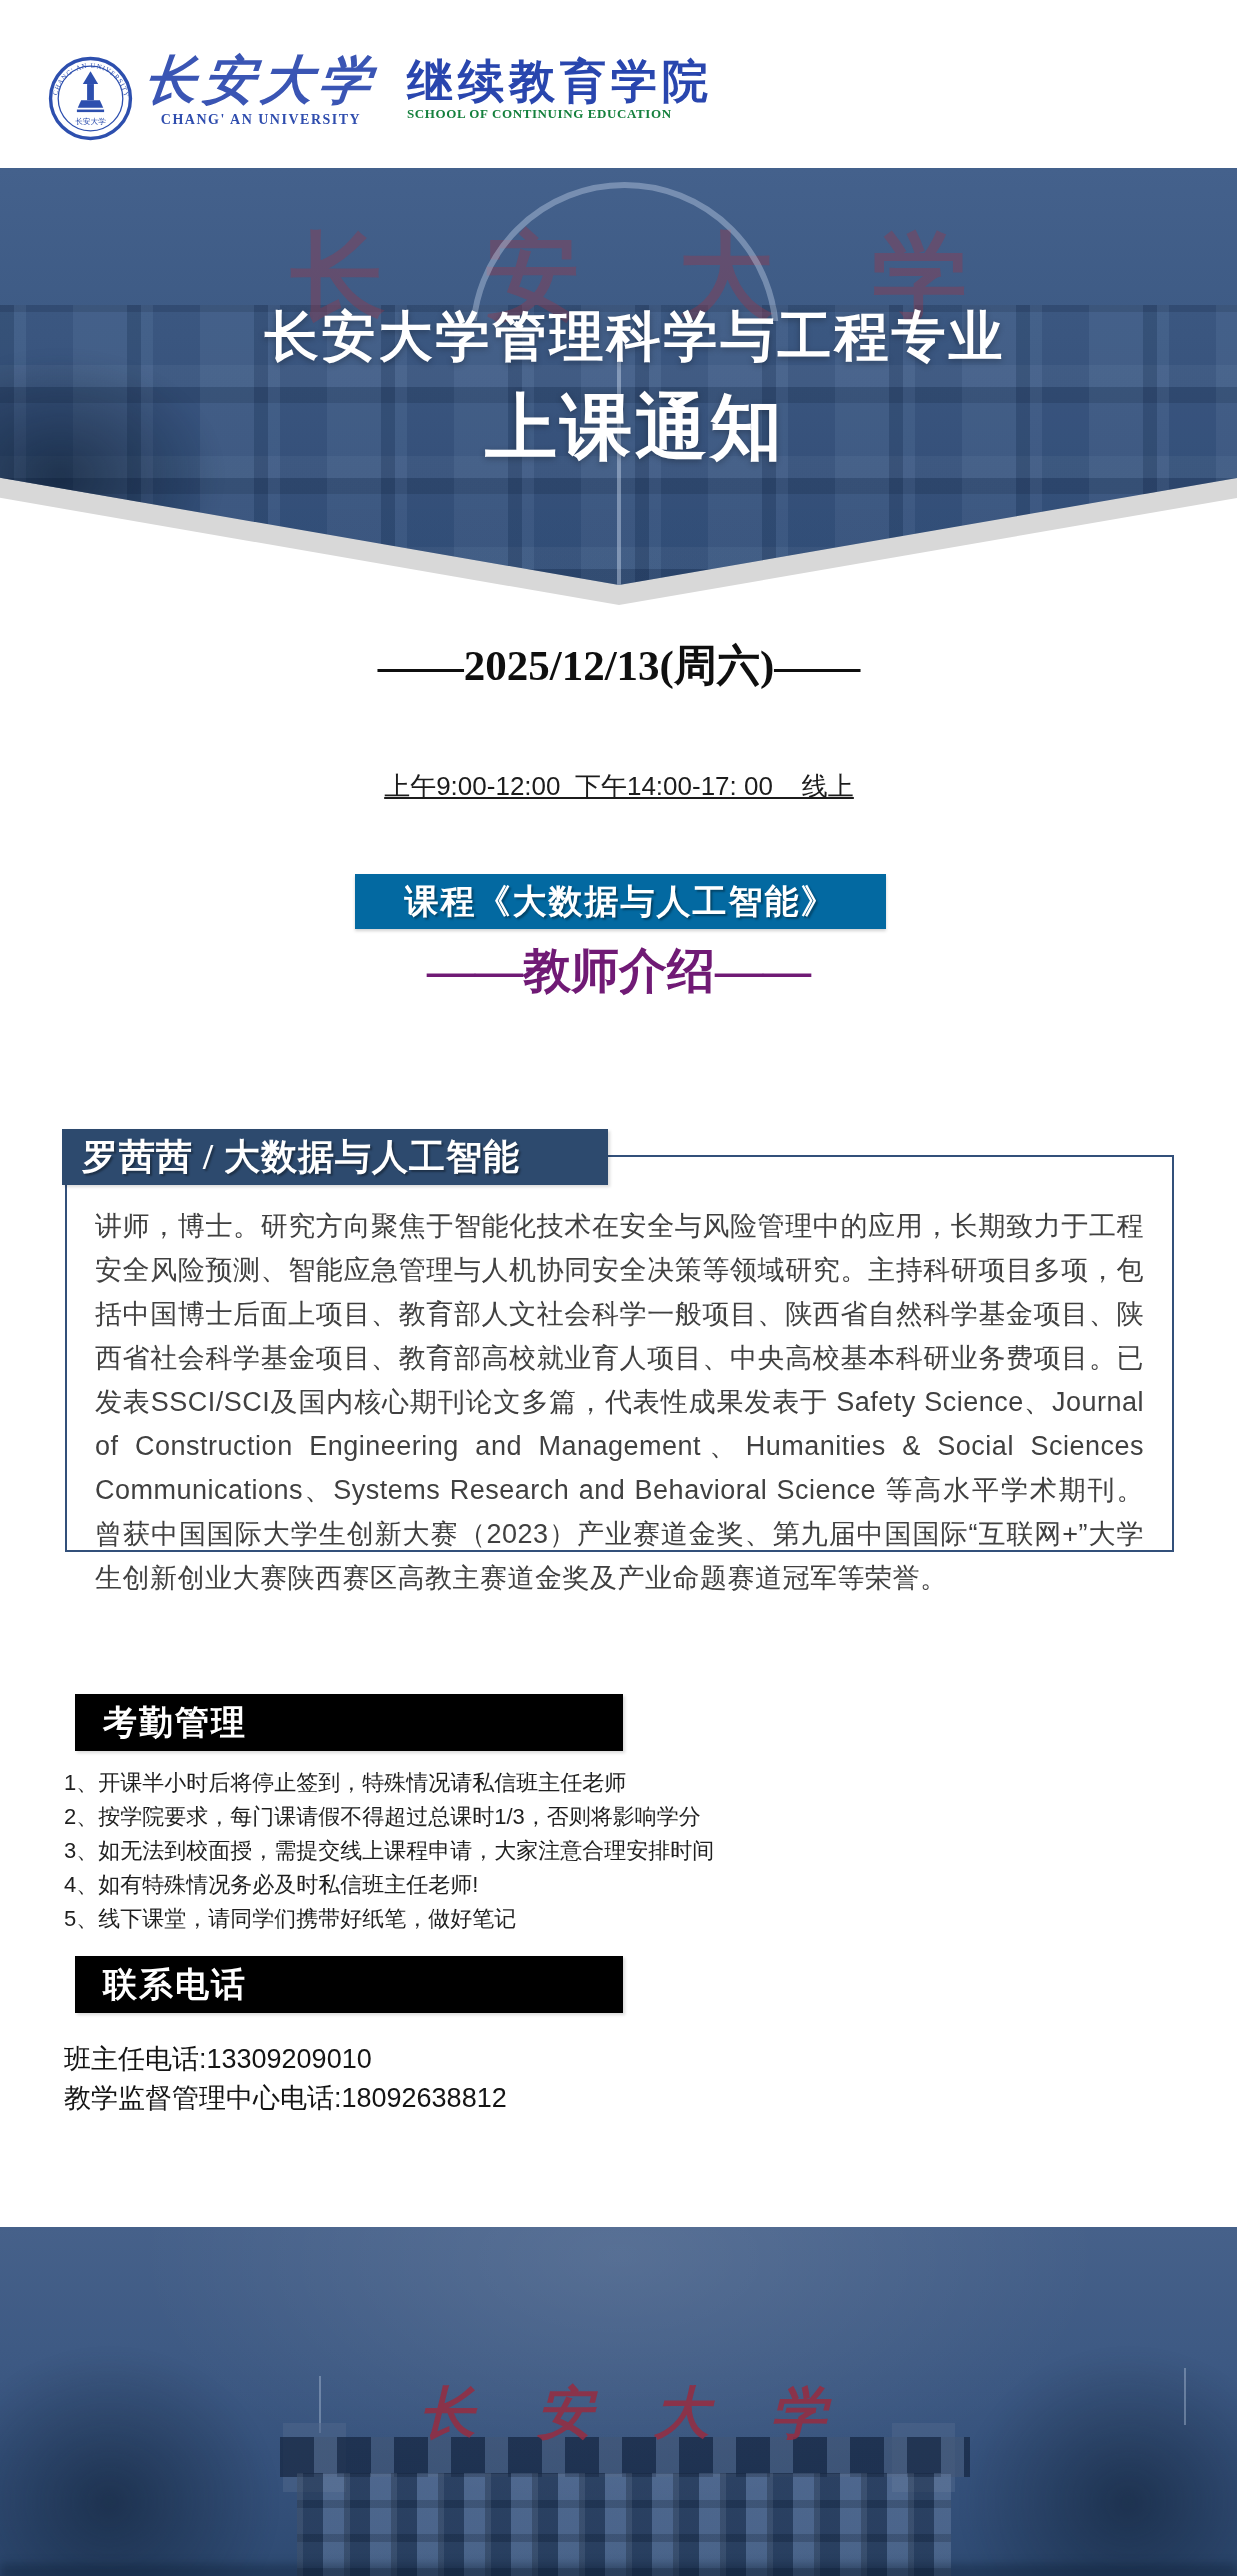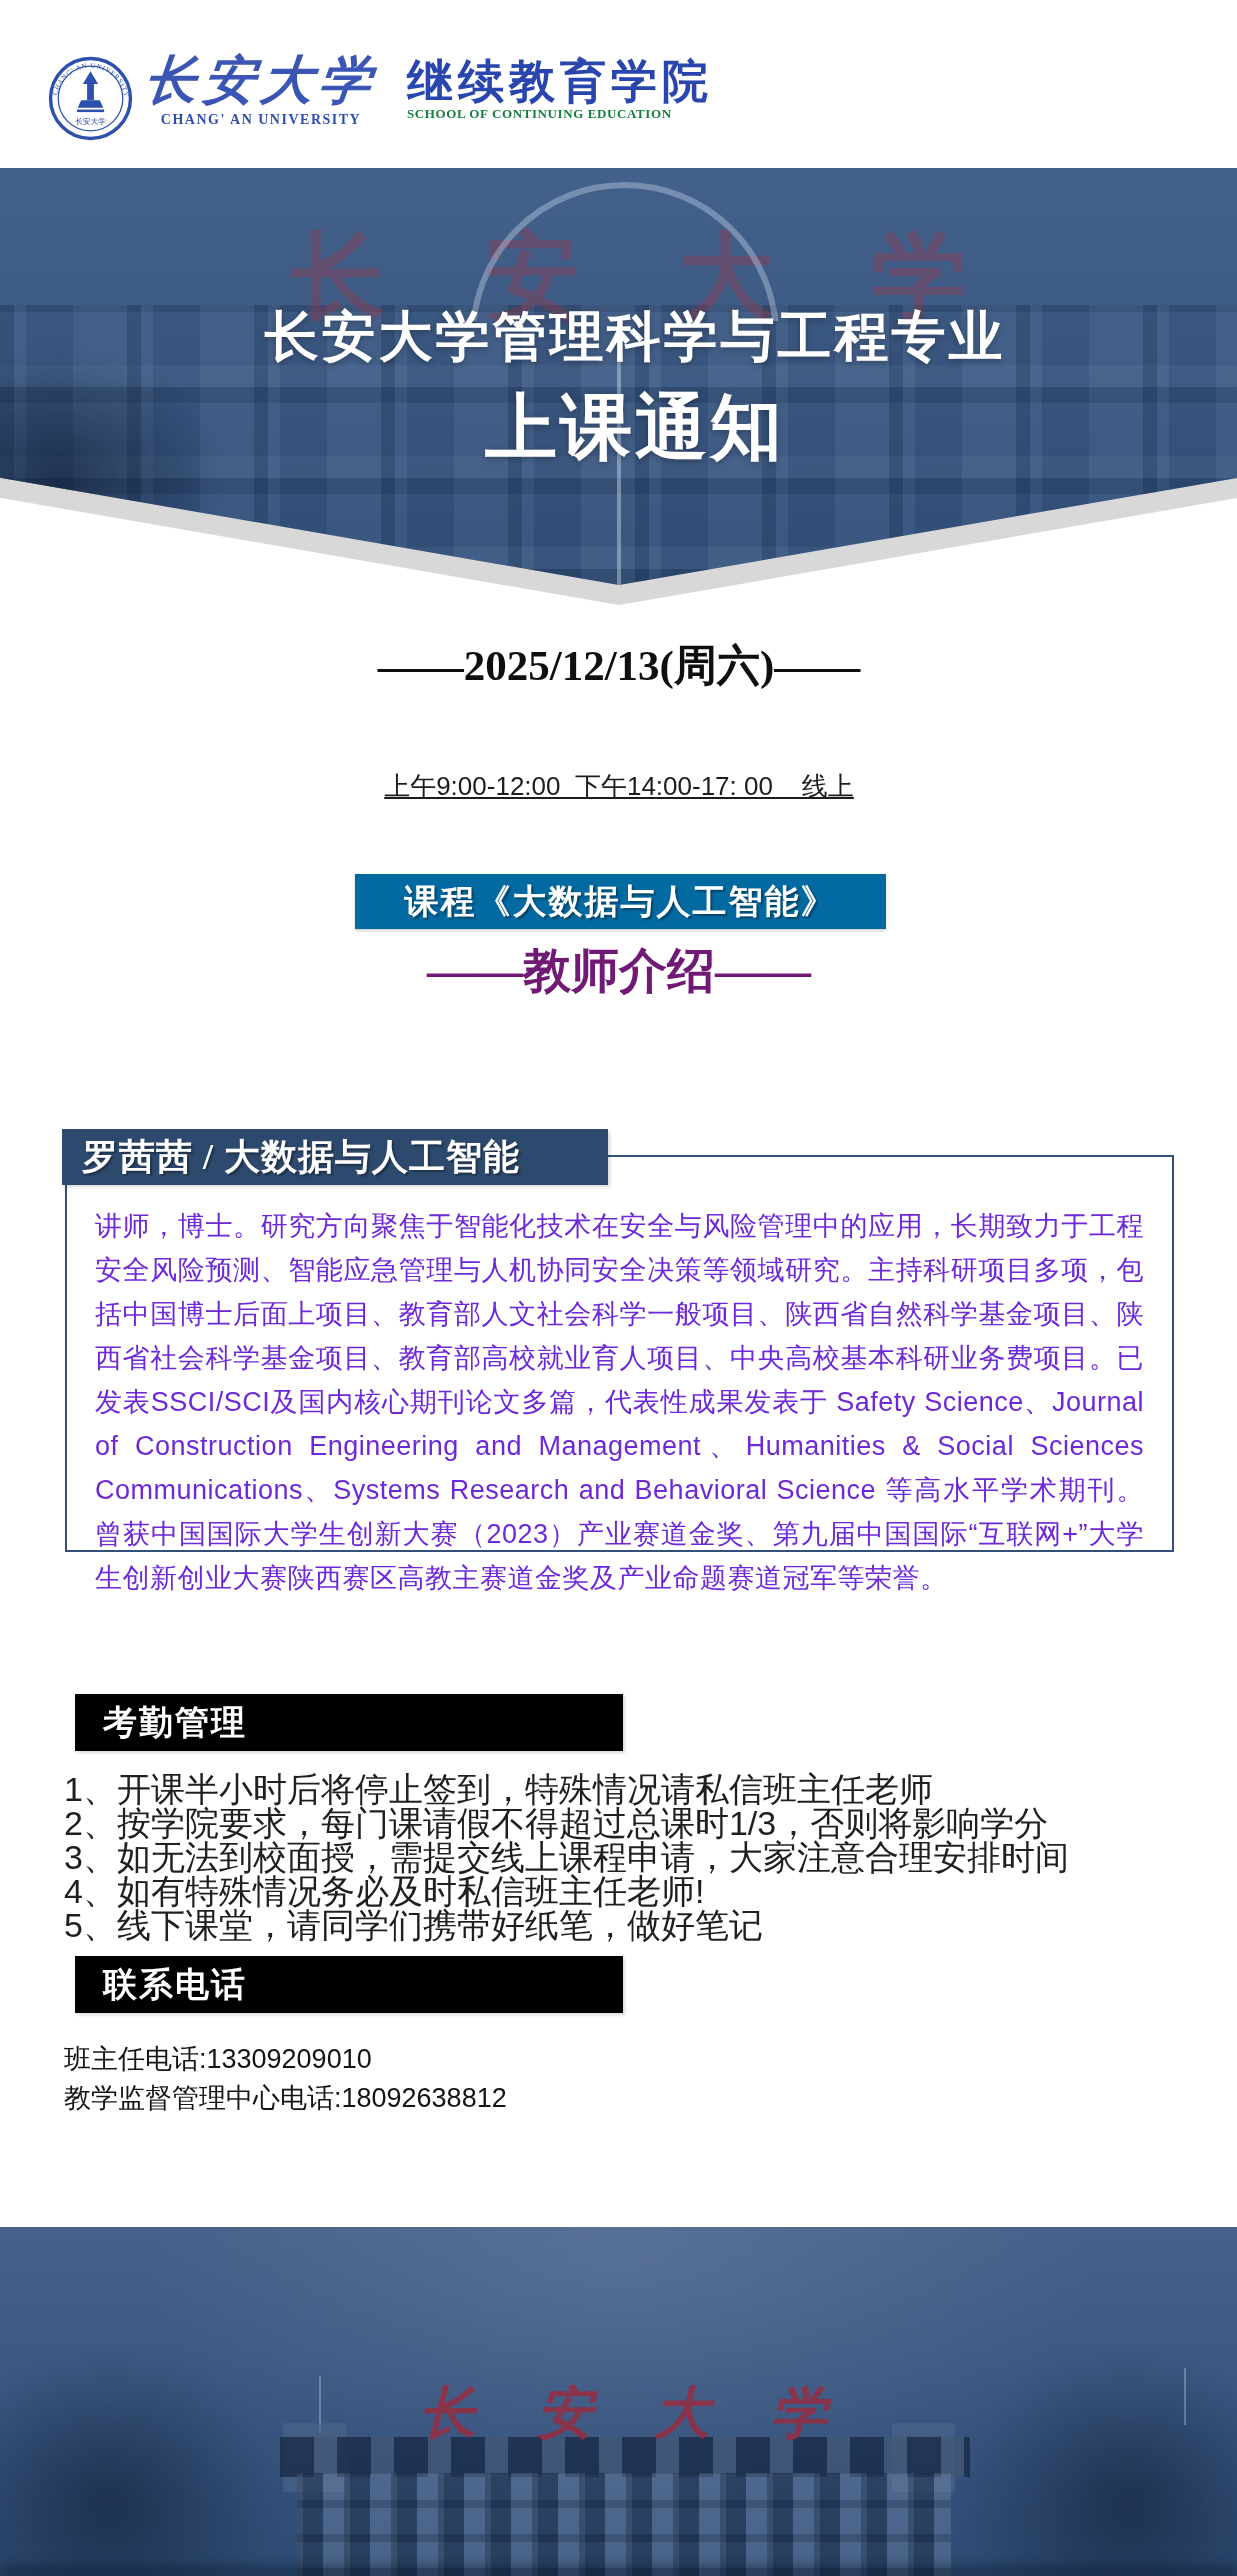--- a/index.html
+++ b/index.html
@@ -58,31 +58,31 @@
 
   
   .teacher-heading{position:absolute;left:0;top:943px;width:100%;text-align:center;color:#701a75;
                    font-family:"Liberation Serif","DejaVu Serif",serif;font-weight:900;font-size:48px;line-height:56px;margin:0;}
   .bio-box{position:absolute;left:65px;top:1155px;width:1109px;height:397px;border:2px solid #33507a;
            background:#fff;box-sizing:border-box;}
   .name-bar{position:absolute;left:62px;top:1129px;width:546px;height:56px;background:#2d4a6e;z-index:3;
             color:#fff;font-family:"Liberation Serif","DejaVu Serif",serif;font-weight:900;font-size:36px;
             line-height:56px;padding-left:20px;box-sizing:border-box;letter-spacing:1px;
             text-shadow:2px 2px 2px rgba(0,0,0,.35);box-shadow:2px 2px 3px rgba(0,0,0,.15);}
-  .bio-text{position:absolute;left:95px;top:1204px;width:1049px;margin:0;color:#6d28d9;
+  .bio-text{position:absolute;left:95px;top:1204px;width:1049px;margin:0;color:#404040;
             font-size:27px;line-height:44px;text-align:justify;letter-spacing:0.5px;}
 
   
   .section-bar{position:absolute;left:75px;width:548px;height:57px;background:#000000;color:#fff;
                font-family:"Liberation Serif","DejaVu Serif",serif;font-weight:900;font-size:34px;line-height:57px;
                padding-left:28px;box-sizing:border-box;letter-spacing:2px;
                text-shadow:2px 3px 3px rgba(0,0,0,.4);box-shadow:2px 2px 3px rgba(0,0,0,.15);}
   .bar-attendance{top:1694px;}
   .bar-contact{top:1956px;}
-  .rule-list{position:absolute;left:64px;top:1766px;width:1110px;color:#1f1f1f;font-size:34px;line-height:34px;margin-top:6px;}
+  .rule-list{position:absolute;left:64px;top:1766px;width:1110px;color:#1f1f1f;font-size:22px;line-height:34px;}
   .rule-list p{margin:0;}
   .phone-list{position:absolute;left:64px;top:2040px;width:1110px;color:#141414;font-size:27px;line-height:39px;}
   .phone-list p{margin:0;}
 
   
   .campus{position:absolute;left:0;top:2227px;width:1238px;height:349px;overflow:hidden;
     background:
       radial-gradient(ellipse at 50% 8%,rgba(255,255,255,.10),rgba(255,255,255,0) 55%),
       linear-gradient(180deg,#46618a 0%,#3e5a84 35%,#35517b 70%,#2e4a72 100%);}
   .tree-l,.tree-r{position:absolute;bottom:-30px;width:337px;height:258px;filter:blur(5px);

